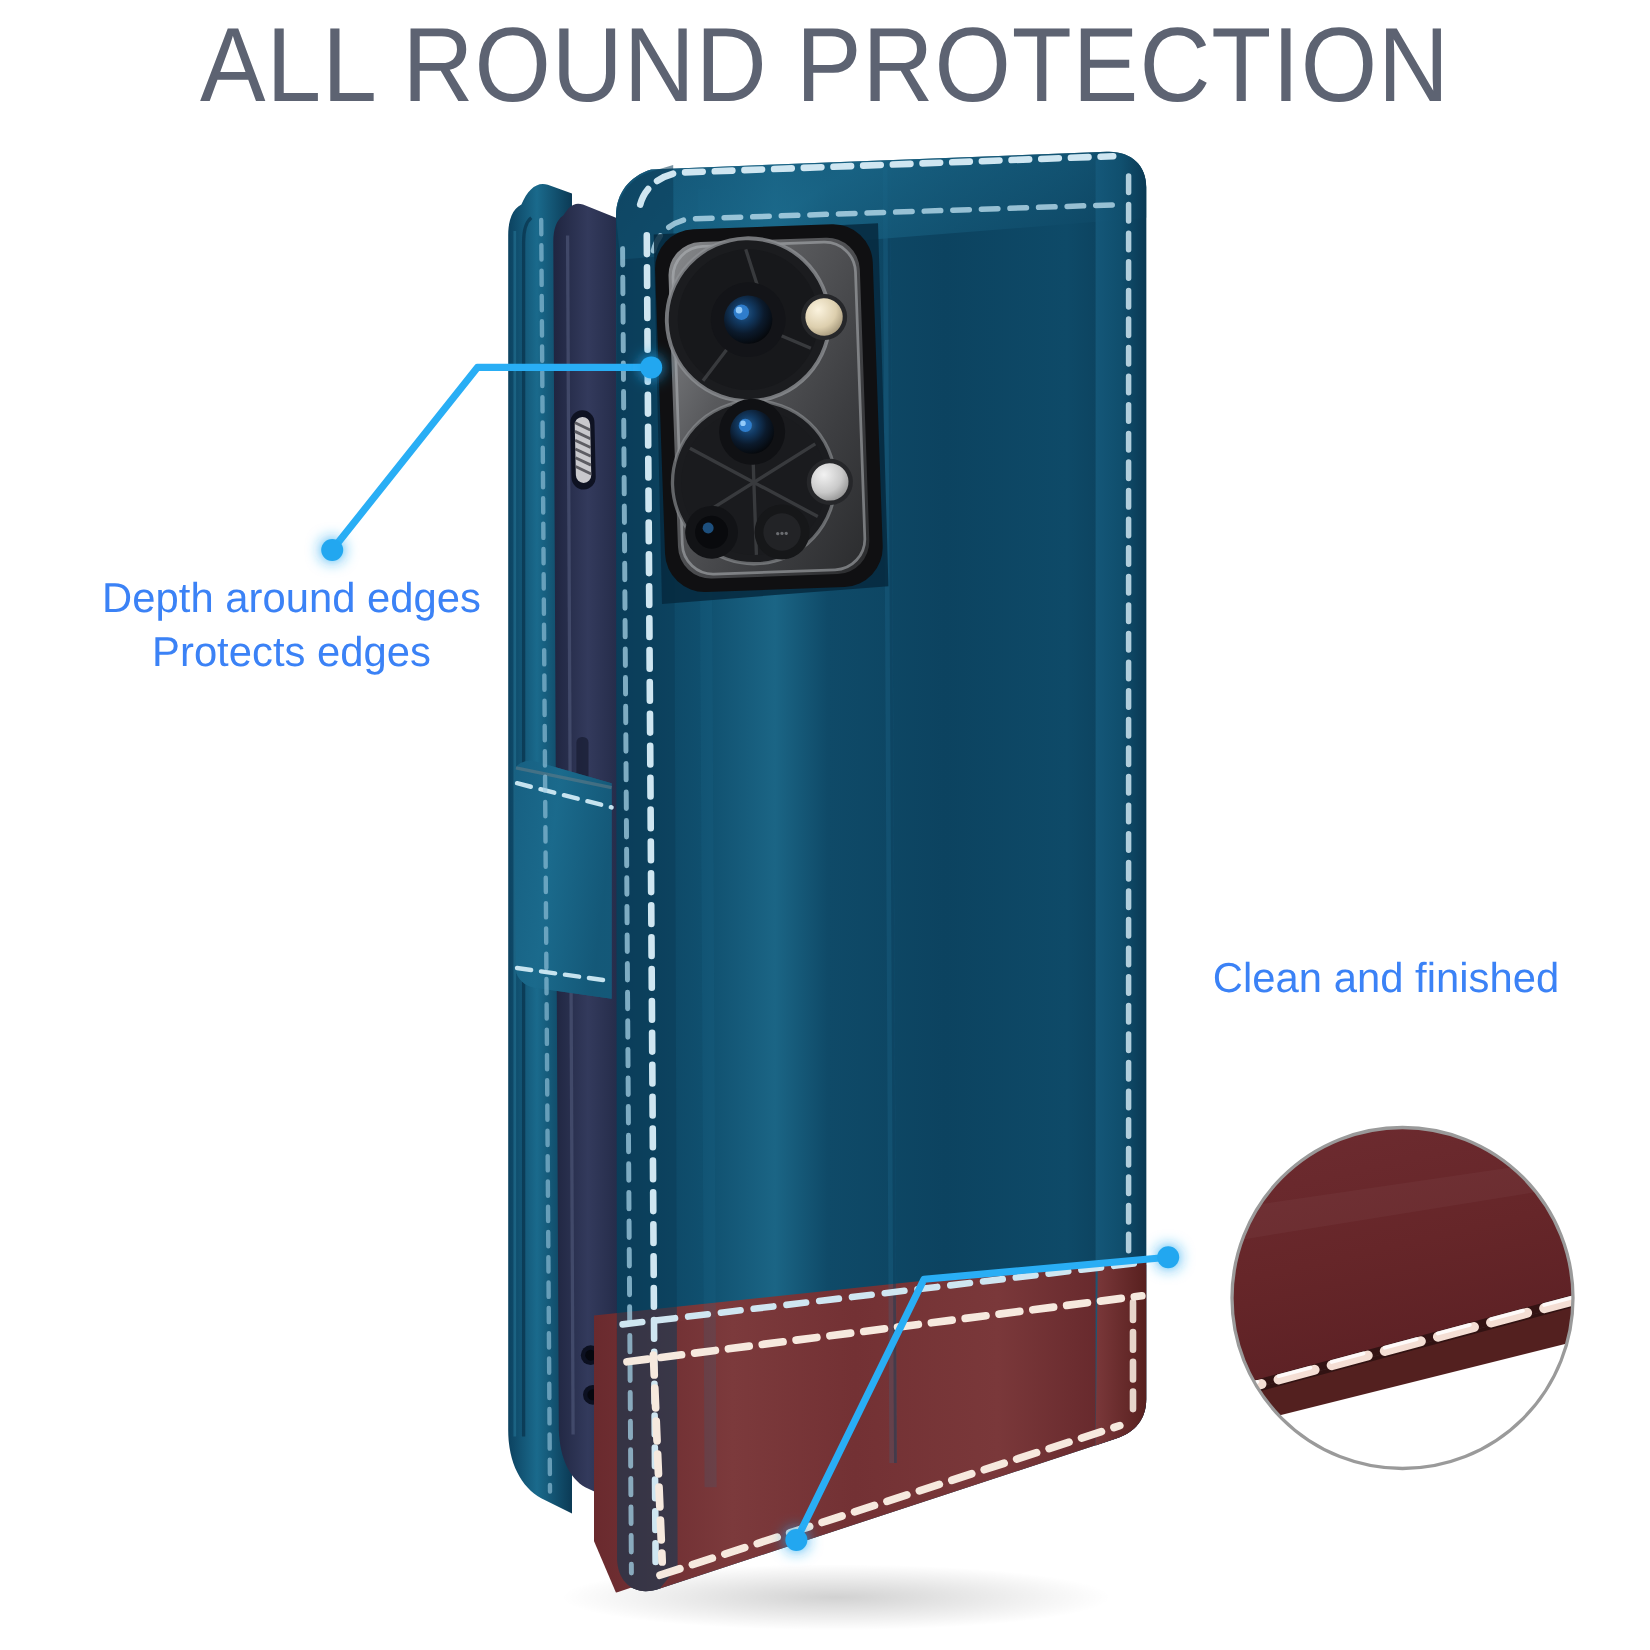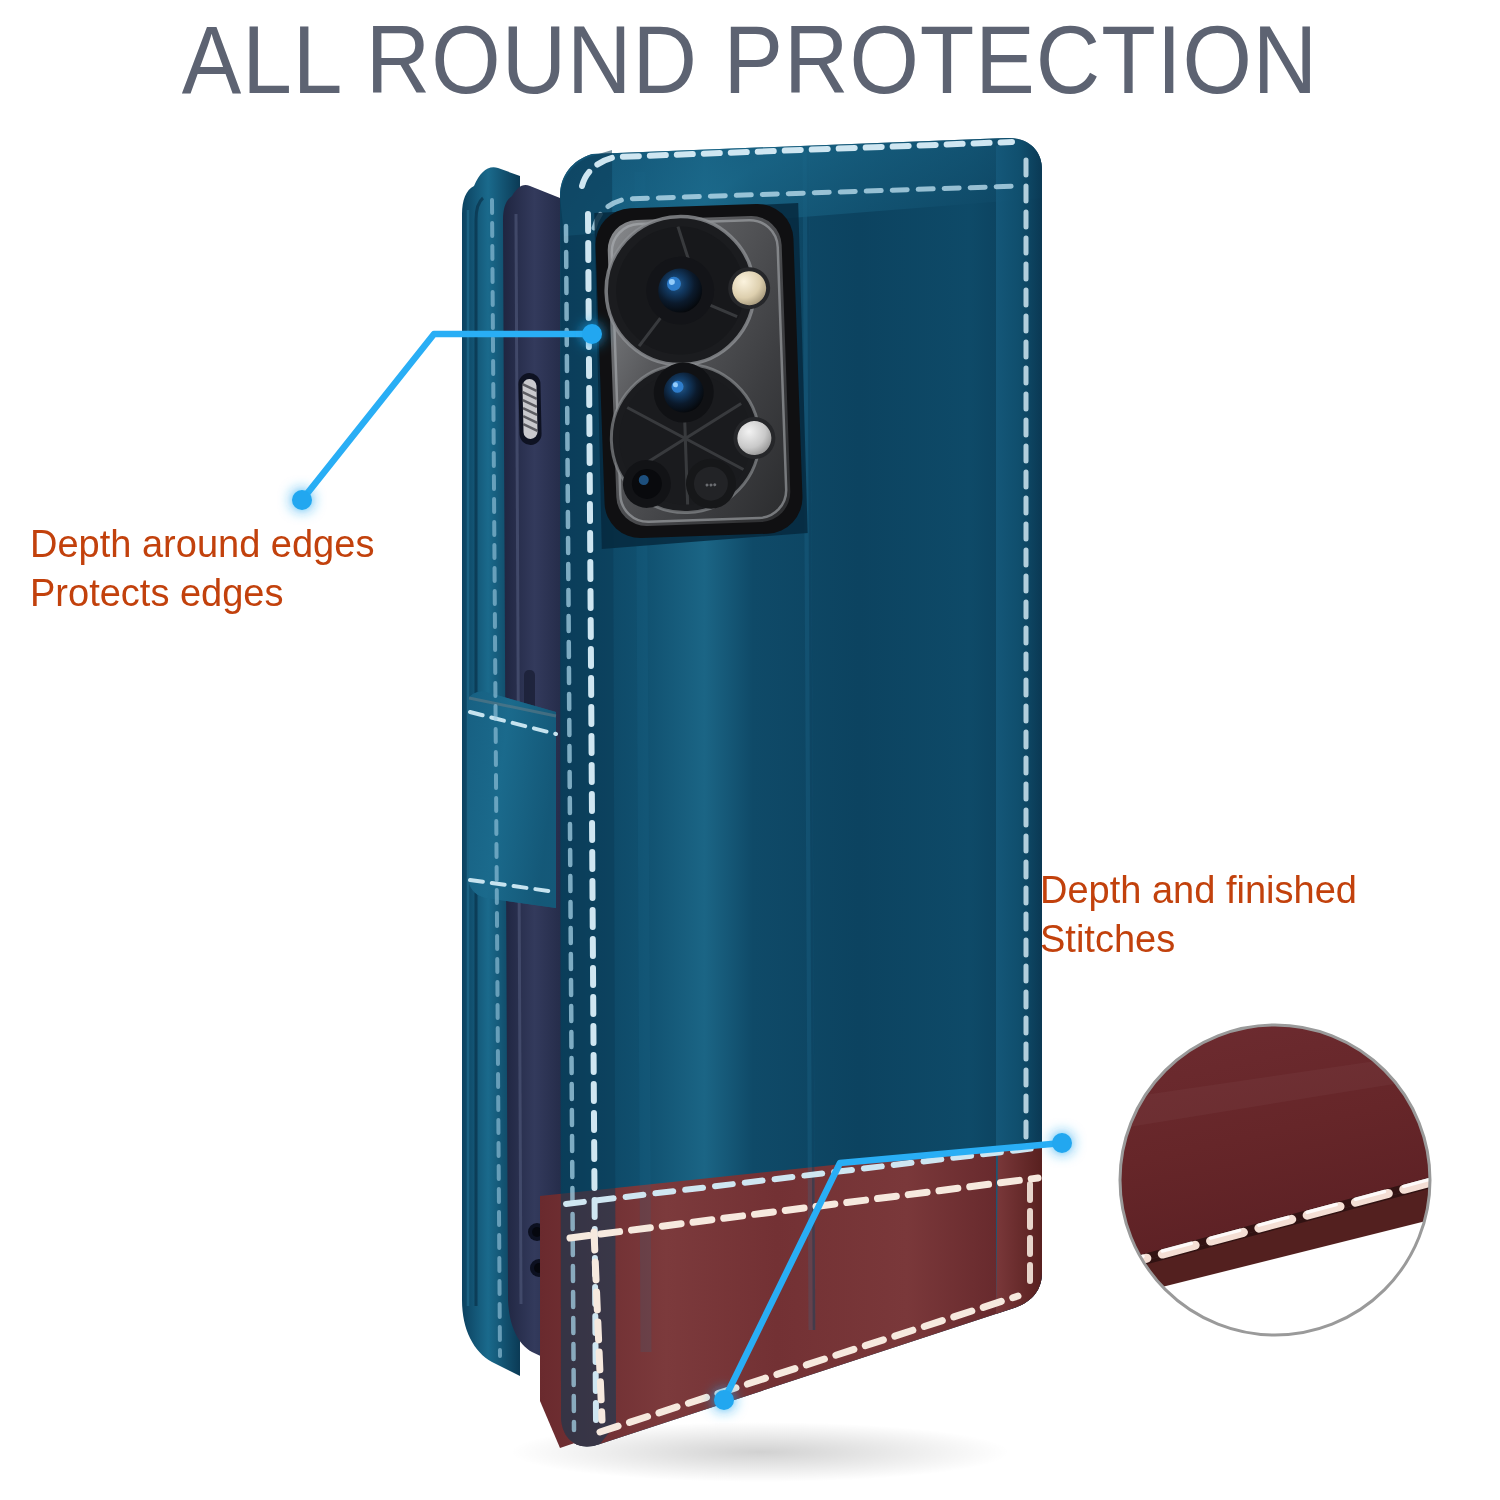--- a/index.html
+++ b/index.html
@@ -30,26 +30,26 @@
     letter-spacing: 1px;
     transform: scaleX(0.93);
     transform-origin: center top;
     white-space: nowrap;
     line-height: 1.0;
   }
 
   
   .annot {
     position: absolute;
-    color: #c2410c;
+    color: #3b82f6;
     font-family: "Liberation Sans", sans-serif;
     font-size: 38px;
     font-weight: 400;
     line-height: 1.30;
-    text-align: left;
+    text-align: center;
     white-space: nowrap;
   }
   #annot-left  { left: 30px;  top: 520px; width: 470px; }
   #annot-right { left: 1040px; top: 866px; width: 440px; }
 
   
   .layer {
     position: absolute;
     left: 0; top: 0;
     width: 1500px; height: 1500px;
@@ -374,17 +374,16 @@
       <circle cx="1062" cy="1143" r="10" fill="#21a7f0" filter="url(#glow)"></circle>
     </g>
   </svg>
 
   <div id="annot-left" class="annot">
     <div>Depth around edges</div>
     <div>Protects edges</div>
   </div>
 
   <div id="annot-right" class="annot">
-    <div>Depth and finished</div>
-    <div>Stitches</div>
+    <div>Clean and finished</div>
   </div>
 
 </div>
 
 </body></html>

